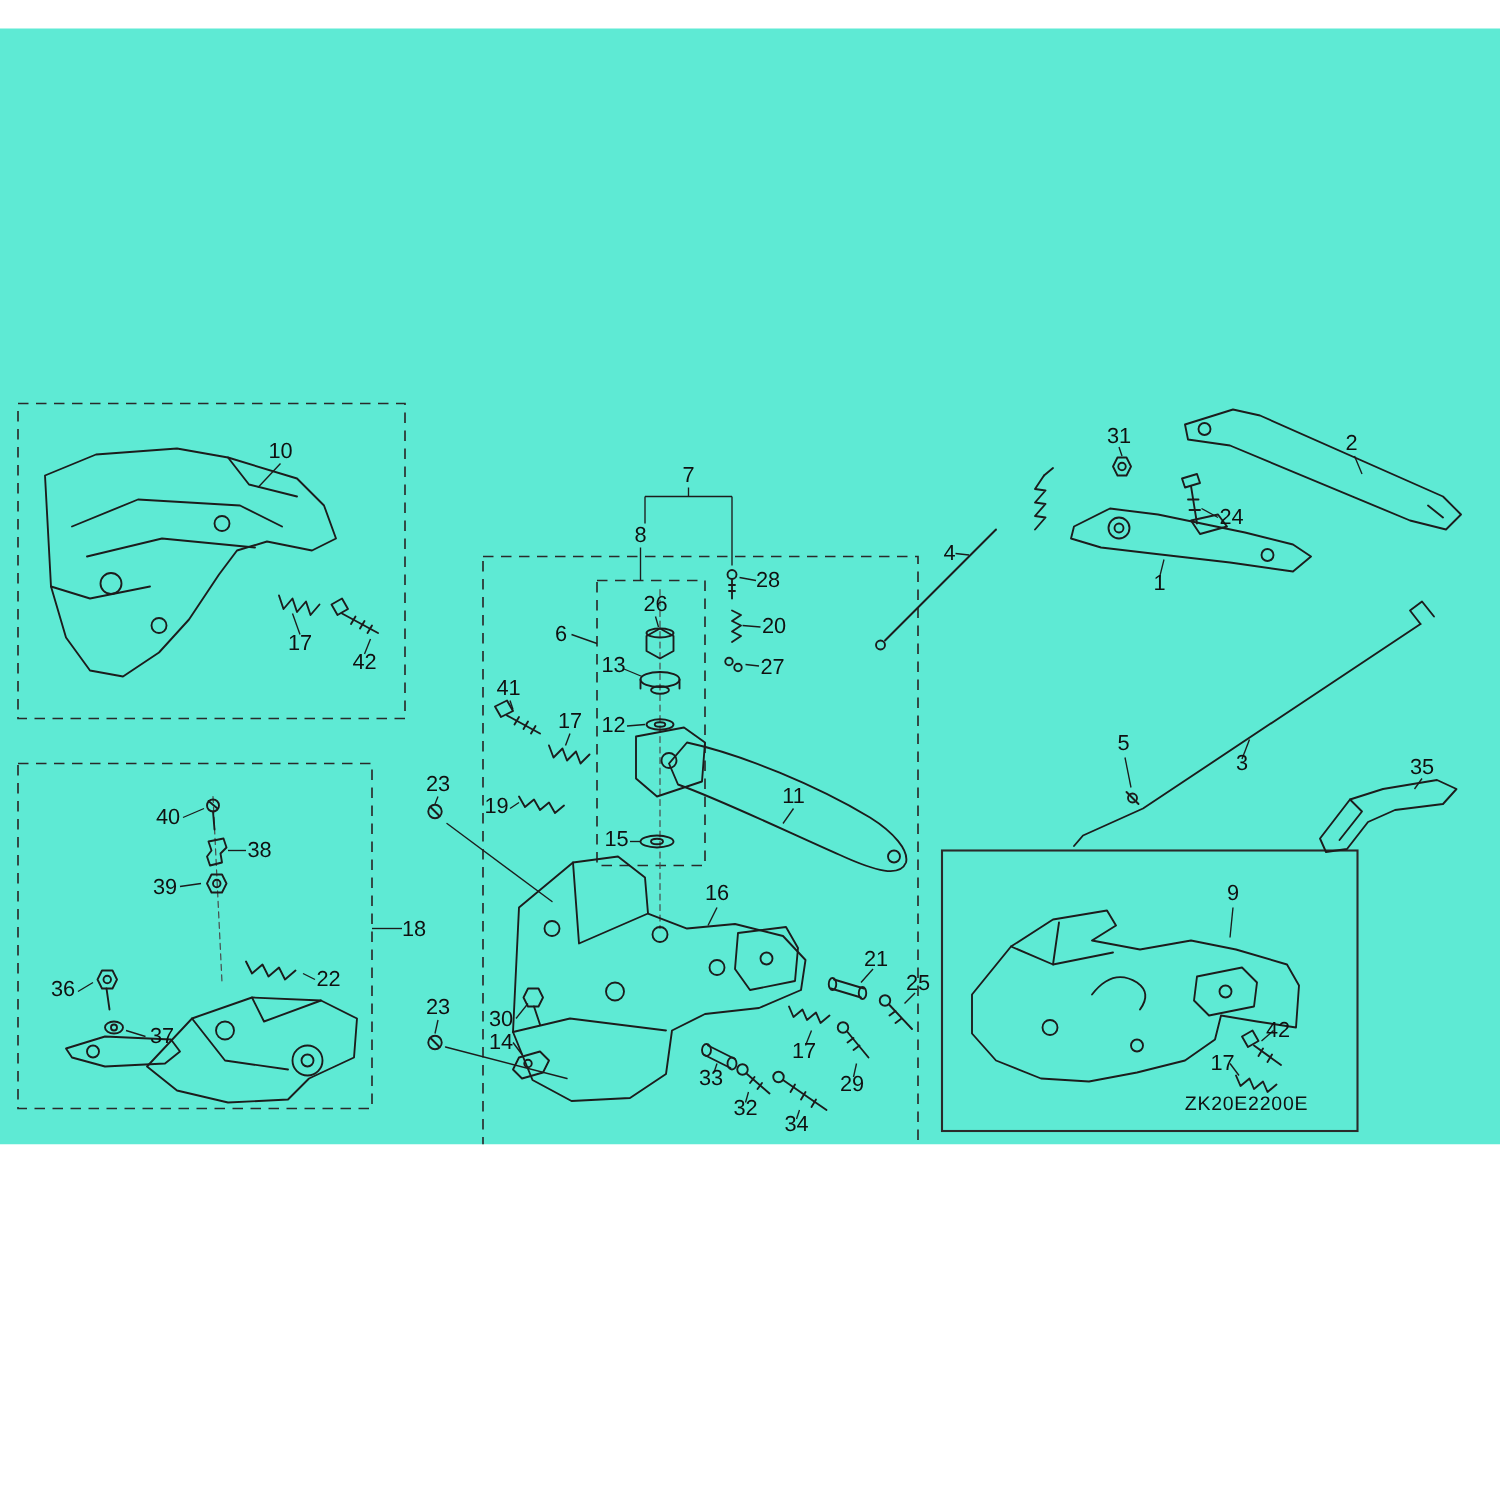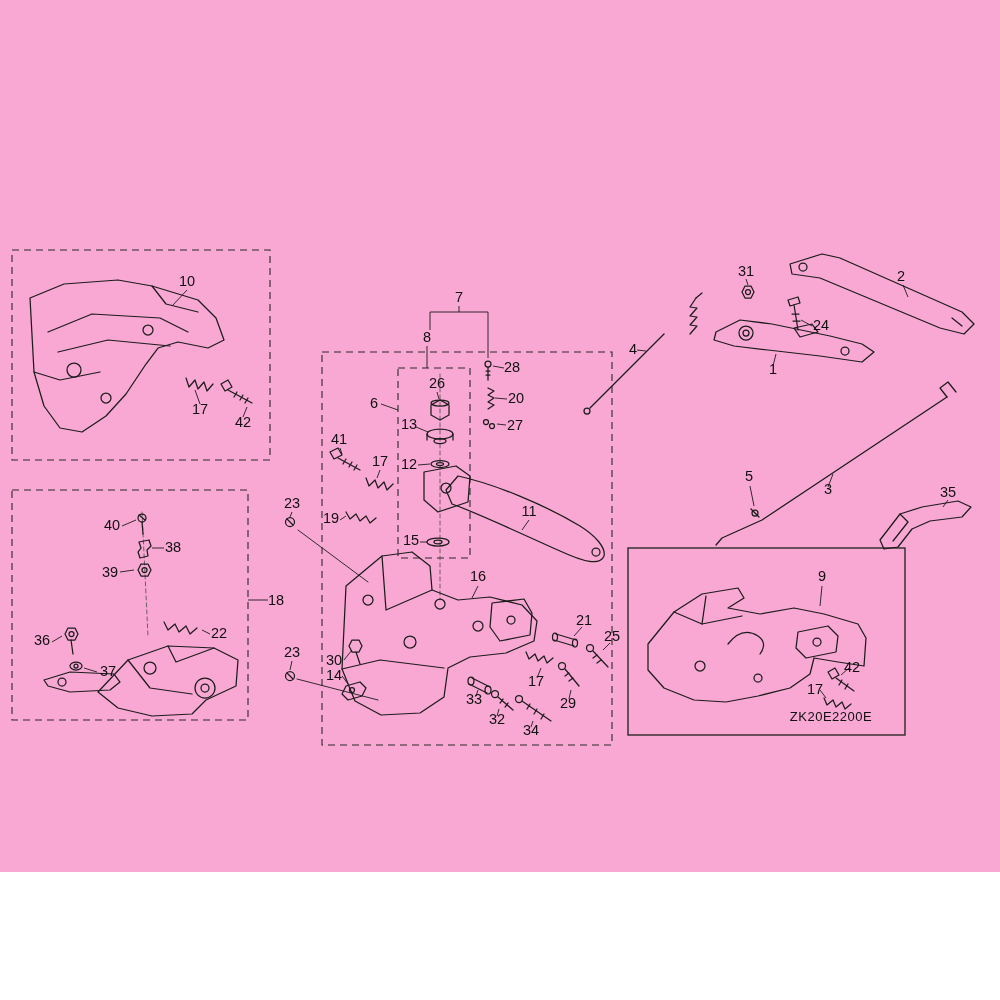--- a/index.html
+++ b/index.html
@@ -1,16 +1,16 @@
 <!DOCTYPE html>
 <html><head>
 <meta charset="utf-8">
 <style>
   html,body{margin:0;padding:0;background:#ffffff;}
-  .canvas{position:relative;width:1000px;height:872px;background:#f9a8d4;overflow:hidden;}
+  .canvas{position:relative;width:1000px;height:744px;background:#5eead4;overflow:hidden;margin-top:19px;}
   svg{position:absolute;left:0;top:0;}
   .part-label{font-family:"Liberation Sans",sans-serif;font-size:14.5px;fill:#101010;text-anchor:middle;}
   .code-label{font-family:"Liberation Sans",sans-serif;font-size:13px;fill:#101010;text-anchor:middle;letter-spacing:.5px;}
   .art{stroke:#1c1c1c;stroke-width:1.25;fill:none;stroke-linejoin:round;stroke-linecap:round;}
   .leader{stroke:#1c1c1c;stroke-width:.9;fill:none;}
   .boxd{stroke:#2a2a2a;stroke-width:1.1;fill:none;stroke-dasharray:7 5;}
   .boxs{stroke:#2a2a2a;stroke-width:1.4;fill:none;}
   .axis{stroke:#4a4a4a;stroke-width:.8;fill:none;stroke-dasharray:4 3;}
 </style>
 </head>

